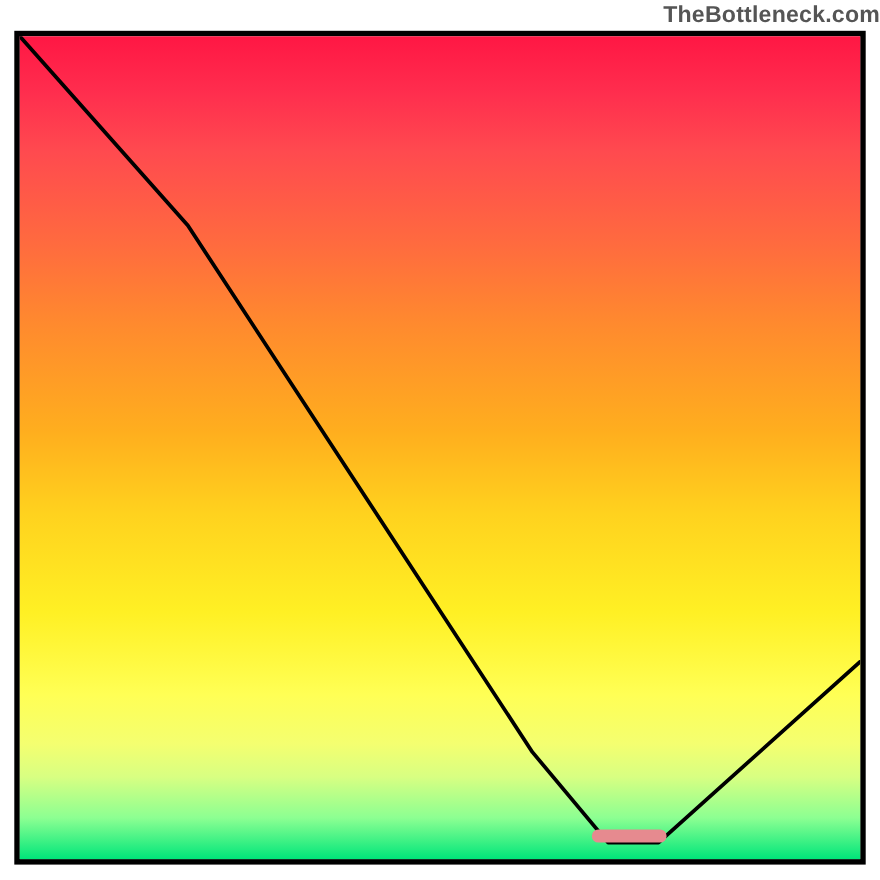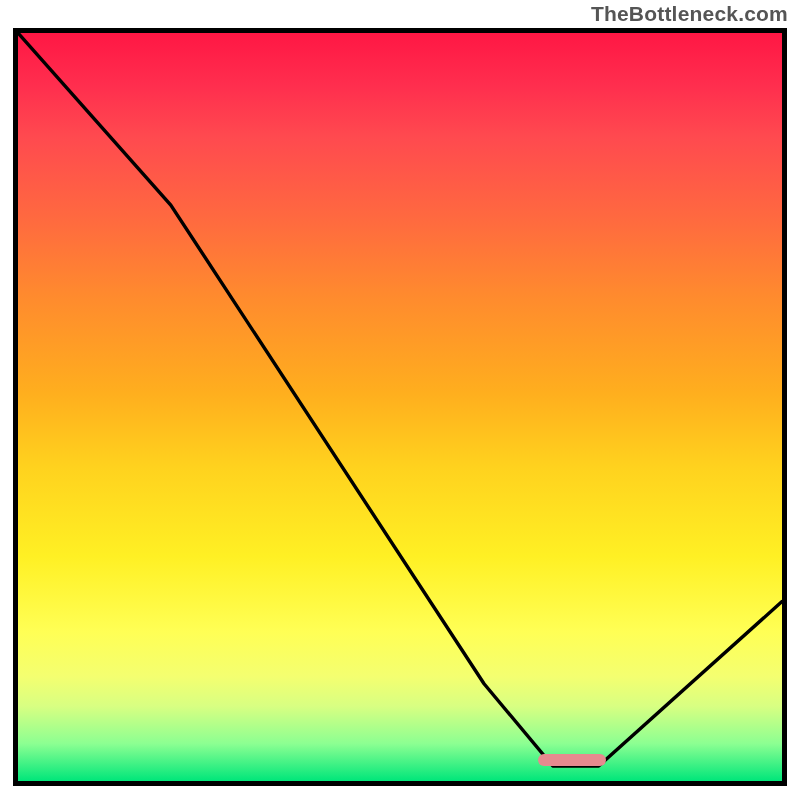--- a/index.html
+++ b/index.html
@@ -12,21 +12,21 @@
     overflow: hidden;
   }
   .canvas {
     position: relative;
     width: 800px;
     height: 800px;
   }
   .watermark {
     position: absolute;
     top: 2px;
-    right: 12px;
+    right: 0;
     font-size: 21px;
     font-weight: 600;
     color: #555555;
     letter-spacing: 0.2px;
   }
   .plot-frame {
     position: absolute;
     left: 13px;
     top: 28px;
     width: 774px;

